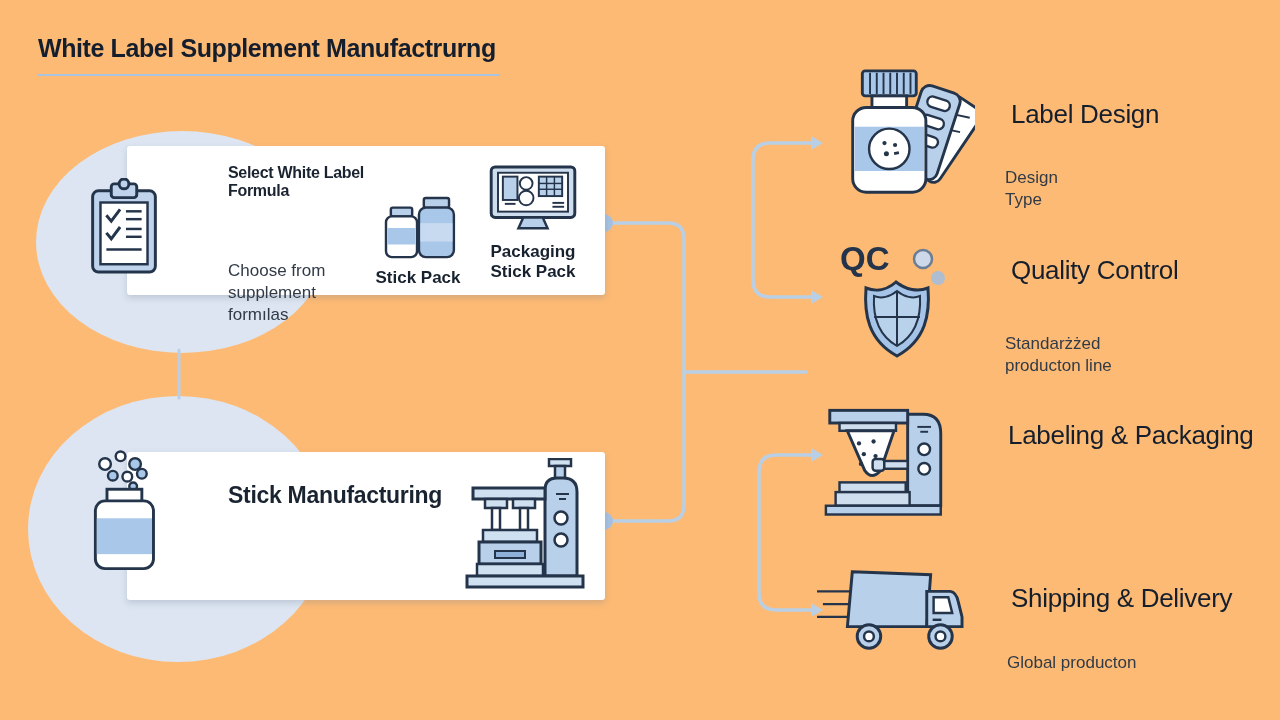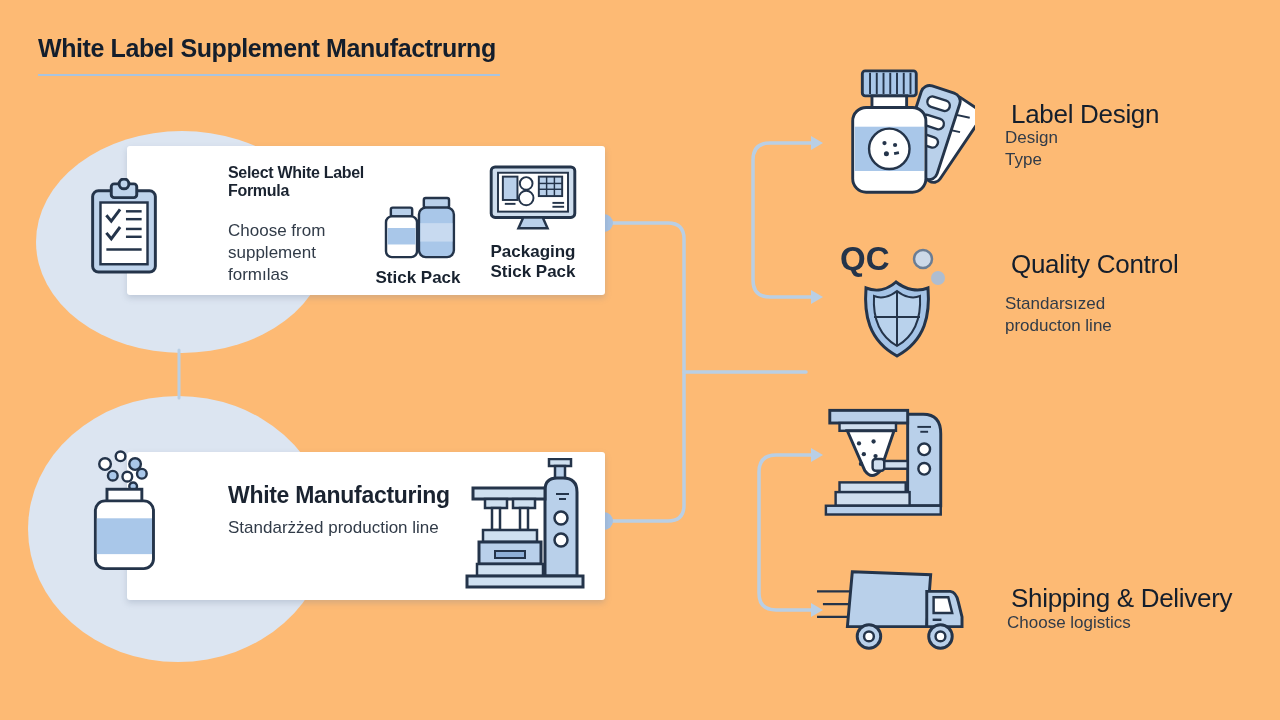--- a/index.html
+++ b/index.html
@@ -1,21 +1,21 @@
 <!DOCTYPE html>
 <html><head>
 <meta charset="utf-8">
 <style>
   html,body{margin:0;padding:0;background:#e8e8e8;}
   .canvas{
     position:relative;width:1280px;height:720px;background:#fdba74;
     font-family:"Liberation Sans",sans-serif;overflow:hidden;
     color:#1a2330;
   }
-  .pre{white-space:pre-line;}
+  .pre{white-space:pre-line;margin-top:40px;}
   
   .title{
     position:absolute;left:38px;top:34px;font-size:25px;font-weight:700;
     letter-spacing:-0.4px;color:#141e2c;margin:0;
   }
   .title-underline{position:absolute;left:38px;top:74px;width:462px;height:2px;background:#a9c4e0;}
   
   .big-circle{position:absolute;border-radius:50%;background:#dce5f1;}
   .c1{left:36px;top:131px;width:292px;height:222px;}
   .c2{left:28px;top:396px;width:300px;height:266px;}
@@ -112,22 +112,21 @@
         <line x1="66" y1="40" x2="78" y2="40" stroke="#24344a" stroke-width="2"></line>
         <line x1="66" y1="44" x2="78" y2="44" stroke="#24344a" stroke-width="2"></line>
         <path d="M36 55 h20 l5 11 h-30 z" fill="#b9d0ea" stroke="#24344a" stroke-width="2.5"></path>
       </svg>
       <div class="badge-label pre">Packaging
 Stick Pack</div>
     </div>
   </div>
 
   <div class="card card2">
-    <h2 class="card-h">White Manufacturing</h2>
-    <div class="card-d pre">Standarżżed production line</div>
+    <h2 class="card-h">Stick Manufacturing</h2>
 
     <div class="badge" style="left:338px;top:6px;">
       <svg width="122" height="132" viewBox="0 0 122 132">
         <rect x="84" y="1" width="22" height="7" fill="#cfe0f0" stroke="#24344a" stroke-width="2.5"></rect>
         <rect x="90" y="8" width="10" height="13" fill="#b9d0ea" stroke="#24344a" stroke-width="2.5"></rect>
         <path d="M80 118 V32 Q80 20 92 20 H98 Q112 20 112 34 V118 Z" fill="#b9d0ea" stroke="#24344a" stroke-width="3"></path>
         <line x1="91" y1="36" x2="104" y2="36" stroke="#24344a" stroke-width="2"></line>
         <line x1="94" y1="41" x2="101" y2="41" stroke="#24344a" stroke-width="2"></line>
         <circle cx="96" cy="60" r="6.5" fill="#ffffff" stroke="#24344a" stroke-width="2.5"></circle>
         <circle cx="96" cy="82" r="6.5" fill="#ffffff" stroke="#24344a" stroke-width="2.5"></circle>
@@ -221,22 +220,22 @@
     <svg width="112" height="124" viewBox="0 0 112 124" style="position:absolute;left:0;top:0;">
       <text x="56" y="46" font-size="15" font-weight="bold" fill="#24344a" font-family="Liberation Sans, sans-serif">+</text>
       <circle cx="83" cy="13" r="9" fill="#cdd9e8" stroke="#6b7d94" stroke-width="2.5"></circle>
       <circle cx="98" cy="32" r="7" fill="#aebdd0"></circle>
       <path d="M56 36 C66 44 78 46 88 42 C90 68 86 94 57 110 C28 94 24 68 26 42 C36 46 47 44 56 36 Z" fill="#a5c4e7" stroke="#24344a" stroke-width="3"></path>
       <path d="M57 45 C64 51 73 53 80 50 C81 68 78 88 57 100 C36 88 33 68 34 50 C41 53 50 51 57 45 Z" fill="#b9d2ec" stroke="#24344a" stroke-width="2"></path>
       <line x1="57" y1="45" x2="57" y2="100" stroke="#24344a" stroke-width="2"></line>
       <line x1="34" y1="71" x2="80" y2="71" stroke="#24344a" stroke-width="2"></line>
     </svg>
   </div>
-  <h3 class="r-head" style="top:242px;">Quality Control</h3>
-  <div class="r-desc pre" style="top:293px;">Standarsızed
+  <h3 class="r-head" style="top:248px;">Quality Control</h3>
+  <div class="r-desc pre" style="top:293px;">Standarżżed
 producton line</div>
 
   <div class="r-icon" style="left:822px;top:402px;">
     <svg width="146" height="116" viewBox="0 0 150 118">
       <path d="M88 106 V12 H104 Q122 12 122 32 V106 Z" fill="#b9d0ea" stroke="#24344a" stroke-width="3"></path>
       <line x1="98" y1="25" x2="112" y2="25" stroke="#24344a" stroke-width="2"></line>
       <line x1="101" y1="30" x2="109" y2="30" stroke="#24344a" stroke-width="2"></line>
       <circle cx="105" cy="48" r="6" fill="#ffffff" stroke="#24344a" stroke-width="2.5"></circle>
       <circle cx="105" cy="68" r="6" fill="#ffffff" stroke="#24344a" stroke-width="2.5"></circle>
       <rect x="8" y="8" width="80" height="13" fill="#b9d0ea" stroke="#24344a" stroke-width="3"></rect>
@@ -247,32 +246,33 @@
       <circle cx="43" cy="53" r="2.2" fill="#24344a"></circle>
       <circle cx="55" cy="55" r="2.2" fill="#24344a"></circle>
       <circle cx="40" cy="63" r="2.2" fill="#24344a"></circle>
       <rect x="52" y="58" width="12" height="12" rx="3" fill="#cfdeee" stroke="#24344a" stroke-width="2.5"></rect>
       <rect x="64" y="60" width="24" height="8" fill="#cfdeee" stroke="#24344a" stroke-width="2.5"></rect>
       <rect x="18" y="82" width="68" height="10" fill="#cfdeee" stroke="#24344a" stroke-width="2.5"></rect>
       <rect x="14" y="92" width="76" height="14" fill="#cfdeee" stroke="#24344a" stroke-width="2.5"></rect>
       <rect x="4" y="106" width="118" height="9" fill="#b9d0ea" stroke="#24344a" stroke-width="2.5"></rect>
     </svg>
   </div>
+  <h3 class="r-head" style="left:1000px;top:413px;">Labeling &amp; Packaging</h3>
 
   <div class="r-icon" style="left:815px;top:562px;">
     <svg width="152" height="96" viewBox="0 0 155 98">
       <line x1="2" y1="30" x2="38" y2="30" stroke="#24344a" stroke-width="2.5"></line>
       <line x1="8" y1="43" x2="42" y2="43" stroke="#24344a" stroke-width="2.5"></line>
       <line x1="2" y1="56" x2="38" y2="56" stroke="#24344a" stroke-width="2.5"></line>
       <path d="M38 10 L118 13 L114 66 H33 Z" fill="#b9d0ea" stroke="#24344a" stroke-width="3"></path>
       <path d="M114 30 H138 Q144 31 146 40 L150 56 V66 H114 Z" fill="#b9d0ea" stroke="#24344a" stroke-width="3"></path>
       <path d="M121 36 H136 L140 52 H121 Z" fill="#ffffff" stroke="#24344a" stroke-width="2.5"></path>
       <line x1="120" y1="59" x2="129" y2="59" stroke="#24344a" stroke-width="2.5"></line>
       <circle cx="55" cy="76" r="12" fill="#b9d0ea" stroke="#24344a" stroke-width="3"></circle>
       <circle cx="55" cy="76" r="5" fill="#ffffff" stroke="#24344a" stroke-width="2.5"></circle>
       <circle cx="128" cy="76" r="12" fill="#b9d0ea" stroke="#24344a" stroke-width="3"></circle>
       <circle cx="128" cy="76" r="5" fill="#ffffff" stroke="#24344a" stroke-width="2.5"></circle>
     </svg>
   </div>
   <h3 class="r-head" style="top:576px;">Shipping &amp; Delivery</h3>
-  <div class="r-desc pre" style="left:1007px;top:612px;">Choose logistics</div>
+  <div class="r-desc pre" style="left:1007px;top:612px;">Global producton</div>
 
 </div>
 
 </body></html>

